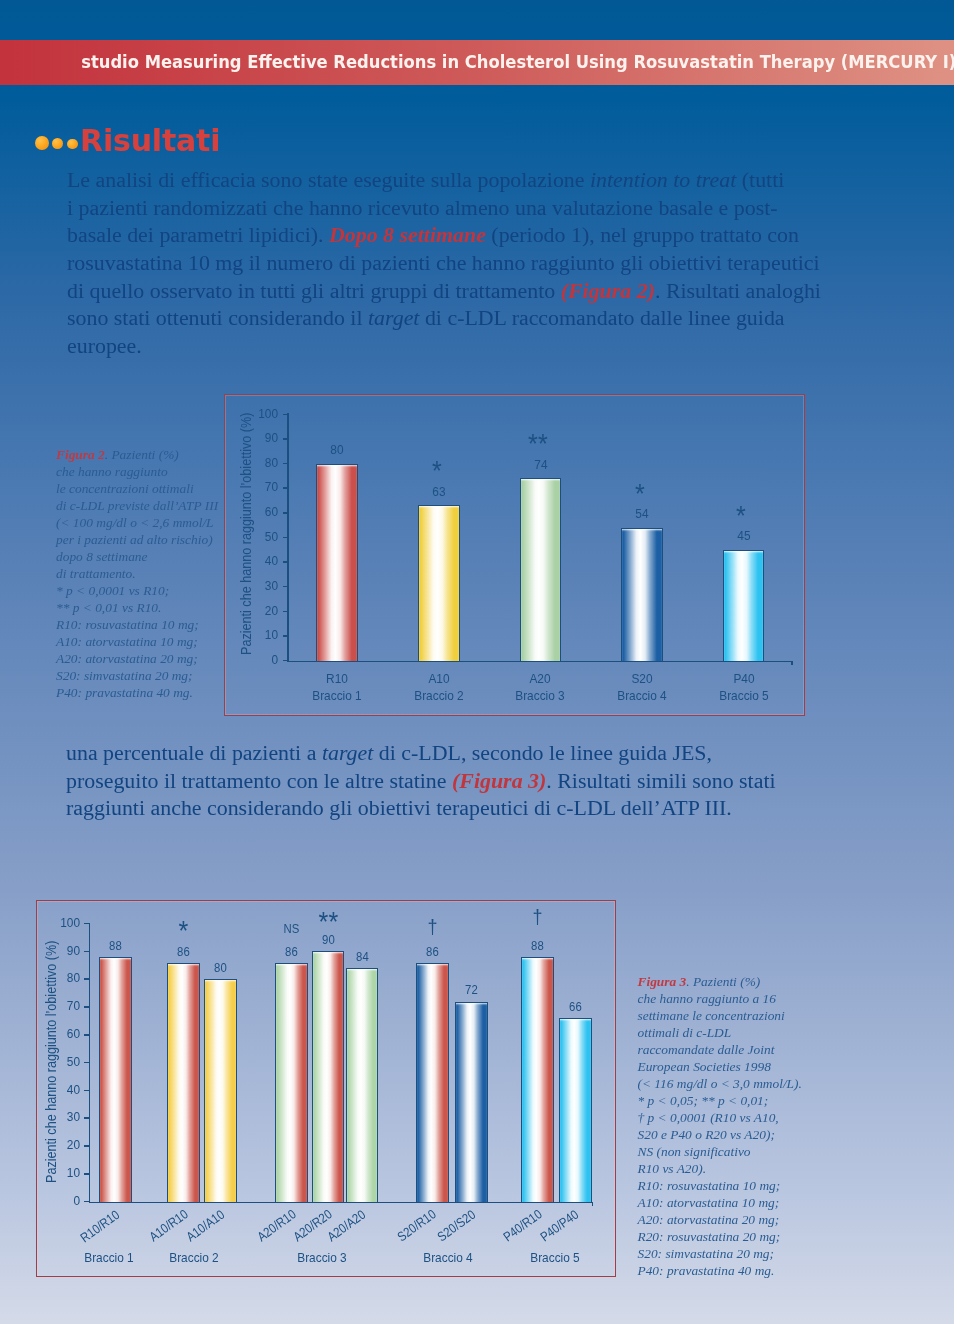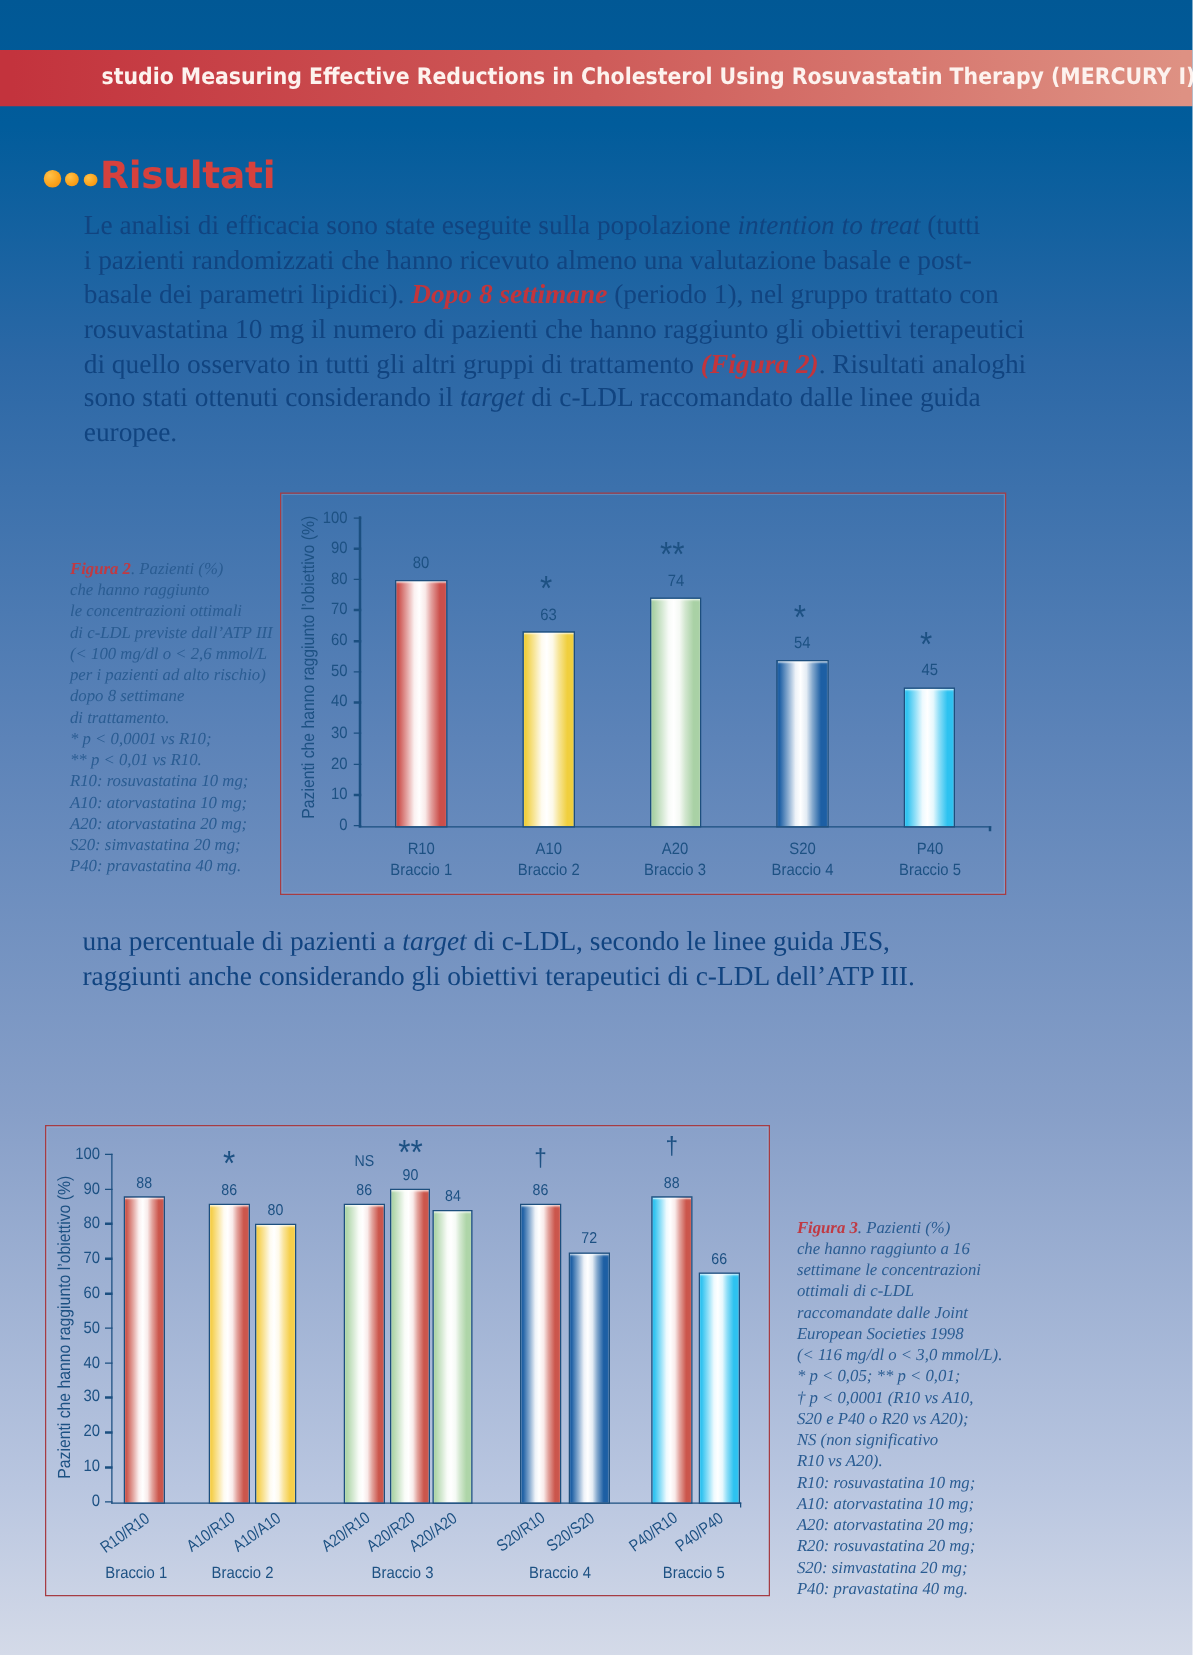--- a/index.html
+++ b/index.html
@@ -82,20 +82,21 @@
       <div class="pline"><span>Le analisi di efficacia sono state eseguite sulla popolazione </span><span class="i">intention to treat</span><span> (tutti</span></div>
       <div class="pline"><span>i pazienti randomizzati che hanno ricevuto almeno una valutazione basale e post-</span></div>
       <div class="pline"><span>basale dei parametri lipidici). </span><span class="br">Dopo 8 settimane</span><span> (periodo 1), nel gruppo trattato con</span></div>
       <div class="pline"><span>rosuvastatina 10 mg il numero di pazienti che hanno raggiunto gli obiettivi terapeutici</span></div>
       <div class="pline"><span>di quello osservato in tutti gli altri gruppi di trattamento </span><span class="ri">(Figura 2)</span><span>. Risultati analoghi</span></div>
       <div class="pline"><span>sono stati ottenuti considerando il </span><span class="i">target</span><span> di c-LDL raccomandato dalle linee guida</span></div>
       <div class="pline"><span>europee.</span></div>
     </div>
   <div class="para" id="para2">
       <div class="pline"><span>una percentuale di pazienti a </span><span class="i">target</span><span> di c-LDL, secondo le linee guida JES,</span></div>
+      <div class="pline"><span>proseguito il trattamento con le altre statine </span><span class="ri">(Figura 3)</span><span>. Risultati simili sono stati</span></div>
       <div class="pline"><span>raggiunti anche considerando gli obiettivi terapeutici di c-LDL dell’ATP III.</span></div>
     </div>
 
   <div class="fcap" id="fig2cap"><span class="lbl">Figura 2</span><span>. Pazienti (%)</span><br><span>che hanno raggiunto</span><br><span>le concentrazioni ottimali</span><br><span>di c-LDL previste dall’ATP III</span><br><span>(&lt; 100 mg/dl o &lt; 2,6 mmol/L</span><br><span>per i pazienti ad alto rischio)</span><br><span>dopo 8 settimane</span><br><span>di trattamento.</span><br><span>* p &lt; 0,0001 vs R10;</span><br><span>** p &lt; 0,01 vs R10.</span><br><span>R10: rosuvastatina 10 mg;</span><br><span>A10: atorvastatina 10 mg;</span><br><span>A20: atorvastatina 20 mg;</span><br><span>S20: simvastatina 20 mg;</span><br><span>P40: pravastatina 40 mg.</span></div>
   <div class="fcap" id="fig3cap"><span class="lbl">Figura 3</span><span>. Pazienti (%)</span><br><span>che hanno raggiunto a 16</span><br><span>settimane le concentrazioni</span><br><span>ottimali di c-LDL</span><br><span>raccomandate dalle Joint</span><br><span>European Societies 1998</span><br><span>(&lt; 116 mg/dl o &lt; 3,0 mmol/L).</span><br><span>* p &lt; 0,05; ** p &lt; 0,01;</span><br><span>† p &lt; 0,0001 (R10 vs A10,</span><br><span>S20 e P40 o R20 vs A20);</span><br><span>NS (non significativo</span><br><span>R10 vs A20).</span><br><span>R10: rosuvastatina 10 mg;</span><br><span>A10: atorvastatina 10 mg;</span><br><span>A20: atorvastatina 20 mg;</span><br><span>R20: rosuvastatina 20 mg;</span><br><span>S20: simvastatina 20 mg;</span><br><span>P40: pravastatina 40 mg.</span></div>
 
   <div class="cbox" id="box2"></div>
   <div class="cbox" id="box3"></div>
 
   <div id="chart2">

